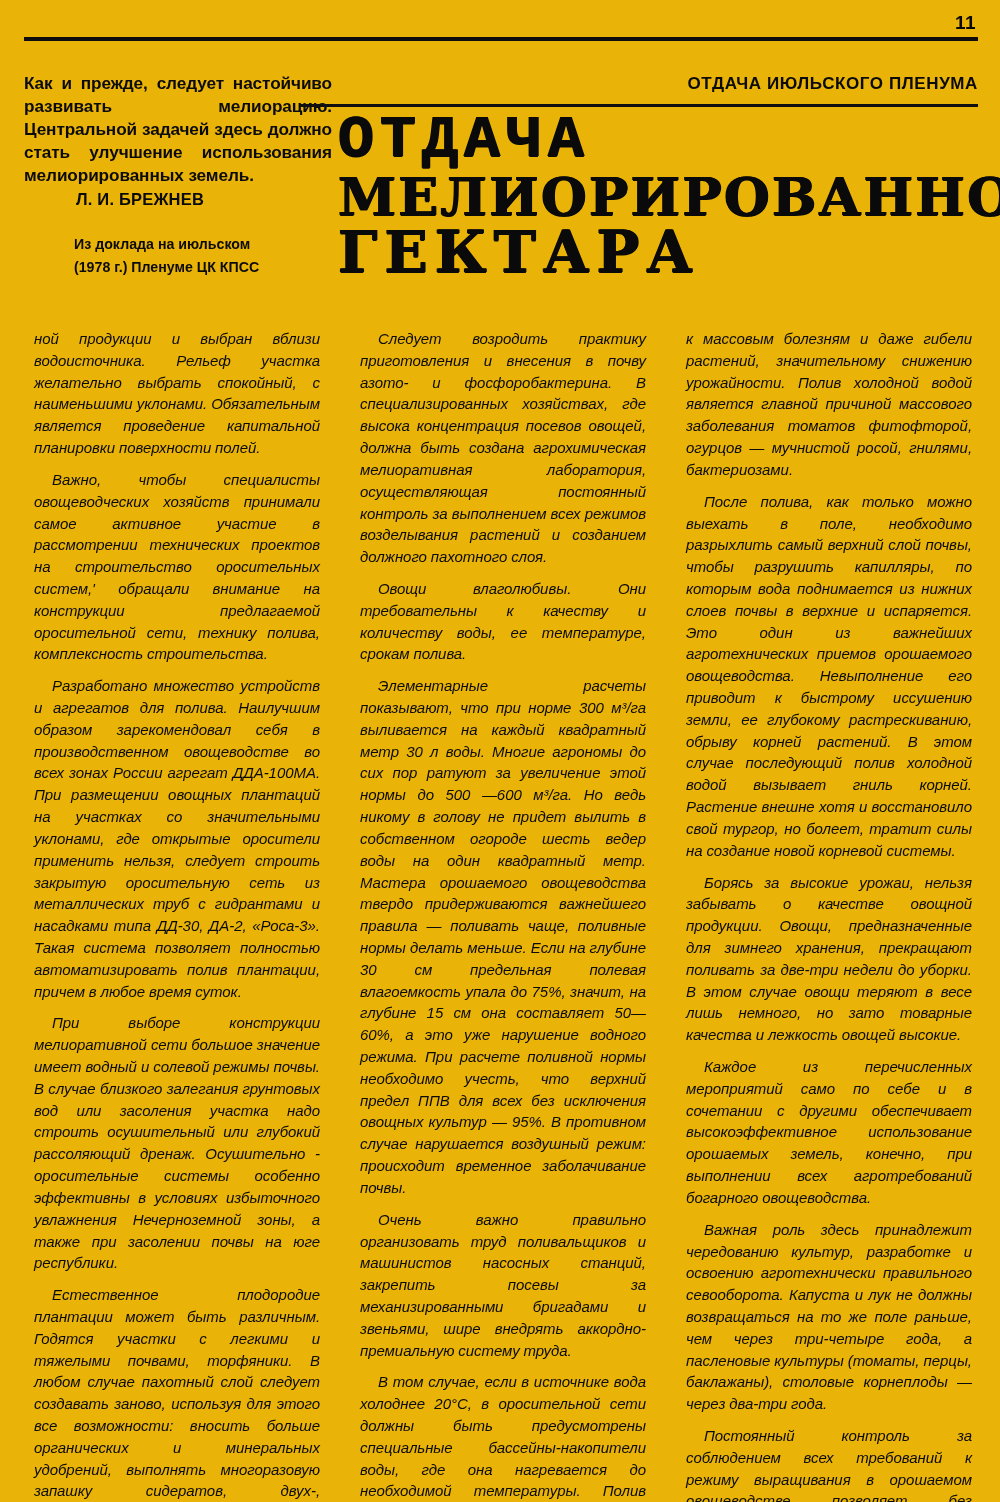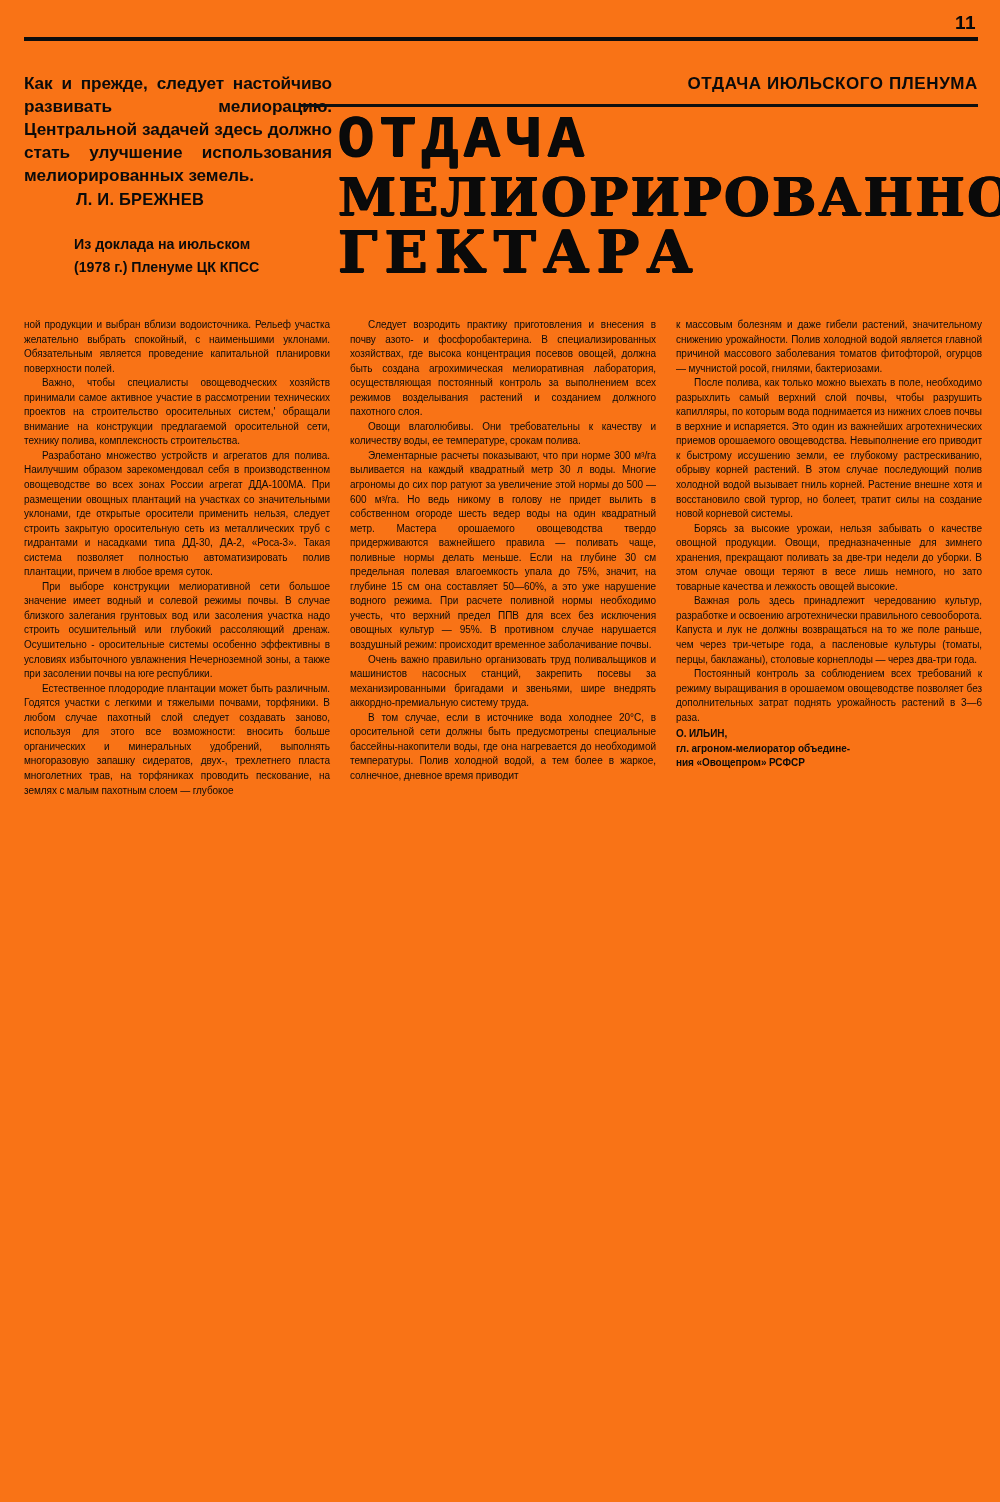--- a/index.html
+++ b/index.html
@@ -9,21 +9,21 @@
     background: #ffffff;
   }
   body {
     font-family: "Liberation Sans", "DejaVu Sans", sans-serif;
     color: #0b0b0b;
   }
   #page {
     position: relative;
     width: 1000px;
     height: 1502px;
-    background: #f97316;
+    background: #eab308;
     overflow: hidden;
     box-sizing: border-box;
   }
 
   
   .folio {
     position: absolute;
     top: 12px;
     right: 24px;
     font-size: 19px;
@@ -128,27 +128,28 @@
     position: absolute;
     top: 0;
     width: 306px;
     height: 100%;
   }
   .col-1 { left: 0px; }
   .col-2 { left: 326px; }
   .col-3 { left: 652px; }
 
   .col p {
-    margin: 0;
-    font-size: 10px;
+    margin: 10px;
+    font-size: 15px;
     line-height: 1.455;
     text-align: justify;
     text-align-last: left;
     letter-spacing: -0.05px;
     word-spacing: -0.2px;
+    font-style: italic;
   }
   .col p.indent { text-indent: 18px; }
   .col p.cont   { text-indent: 0; }
 
   
   .byline {
     margin-top: 2px;
   }
   .byline-name {
     margin: 0;
@@ -208,20 +209,21 @@
       <p class="indent">Овощи влаголюбивы. Они требовательны к качеству и количеству воды, ее температуре, срокам полива.</p>
       <p class="indent">Элементарные расчеты показывают, что при норме 300 м³/га выливается на каждый квадратный метр 30 л воды. Многие агрономы до сих пор ратуют за увеличение этой нормы до 500 —600 м³/га. Но ведь никому в голову не придет вылить в собственном огороде шесть ведер воды на один квадратный метр. Мастера орошаемого овощеводства твердо придерживаются важнейшего правила — поливать чаще, поливные нормы делать меньше. Если на глубине 30 см предельная полевая влагоемкость упала до 75%, значит, на глубине 15 см она составляет 50—60%, а это уже нарушение водного режима. При расчете поливной нормы необходимо учесть, что верхний предел ППВ для всех без исключения овощных культур — 95%. В противном случае нарушается воздушный режим: происходит временное заболачивание почвы.</p>
       <p class="indent">Очень важно правильно организовать труд поливальщиков и машинистов насосных станций, закрепить посевы за механизированными бригадами и звеньями, шире внедрять аккордно-премиальную систему труда.</p>
       <p class="indent">В том случае, если в источнике вода холоднее 20°С, в оросительной сети должны быть предусмотрены специальные бассейны-накопители воды, где она нагревается до необходимой температуры. Полив холодной водой, а тем более в жаркое, солнечное, дневное время приводит</p>
     </div>
 
     <div class="col col-3">
       <p class="cont">к массовым болезням и даже гибели растений, значительному снижению урожайности. Полив холодной водой является главной причиной массового заболевания томатов фитофторой, огурцов — мучнистой росой, гнилями, бактериозами.</p>
       <p class="indent">После полива, как только можно выехать в поле, необходимо разрыхлить самый верхний слой почвы, чтобы разрушить капилляры, по которым вода поднимается из нижних слоев почвы в верхние и испаряется. Это один из важнейших агротехнических приемов орошаемого овощеводства. Невыполнение его приводит к быстрому иссушению земли, ее глубокому растрескиванию, обрыву корней растений. В этом случае последующий полив холодной водой вызывает гниль корней. Растение внешне хотя и восстановило свой тургор, но болеет, тратит силы на создание новой корневой системы.</p>
       <p class="indent">Борясь за высокие урожаи, нельзя забывать о качестве овощной продукции. Овощи, предназначенные для зимнего хранения, прекращают поливать за две-три недели до уборки. В этом случае овощи теряют в весе лишь немного, но зато товарные качества и лежкость овощей высокие.</p>
+      <p class="indent">Каждое из перечисленных мероприятий само по себе и в сочетании с другими обеспечивает высокоэффективное использование орошаемых земель, конечно, при выполнении всех агротребований богарного овощеводства.</p>
       <p class="indent">Важная роль здесь принадлежит чередованию культур, разработке и освоению агротехнически правильного севооборота. Капуста и лук не должны возвращаться на то же поле раньше, чем через три-четыре года, а пасленовые культуры (томаты, перцы, баклажаны), столовые корнеплоды — через два-три года.</p>
       <p class="indent">Постоянный контроль за соблюдением всех требований к режиму выращивания в орошаемом овощеводстве позволяет без дополнительных затрат поднять урожайность растений в 3—6 раза.</p>
 
       <div class="byline">
         <p class="byline-name">О. ИЛЬИН,</p>
         <p class="byline-role">
           <span>гл. агроном-мелиоратор объедине-</span><br>
           <span>ния «Овощепром» РСФСР</span>
         </p>
       </div>

